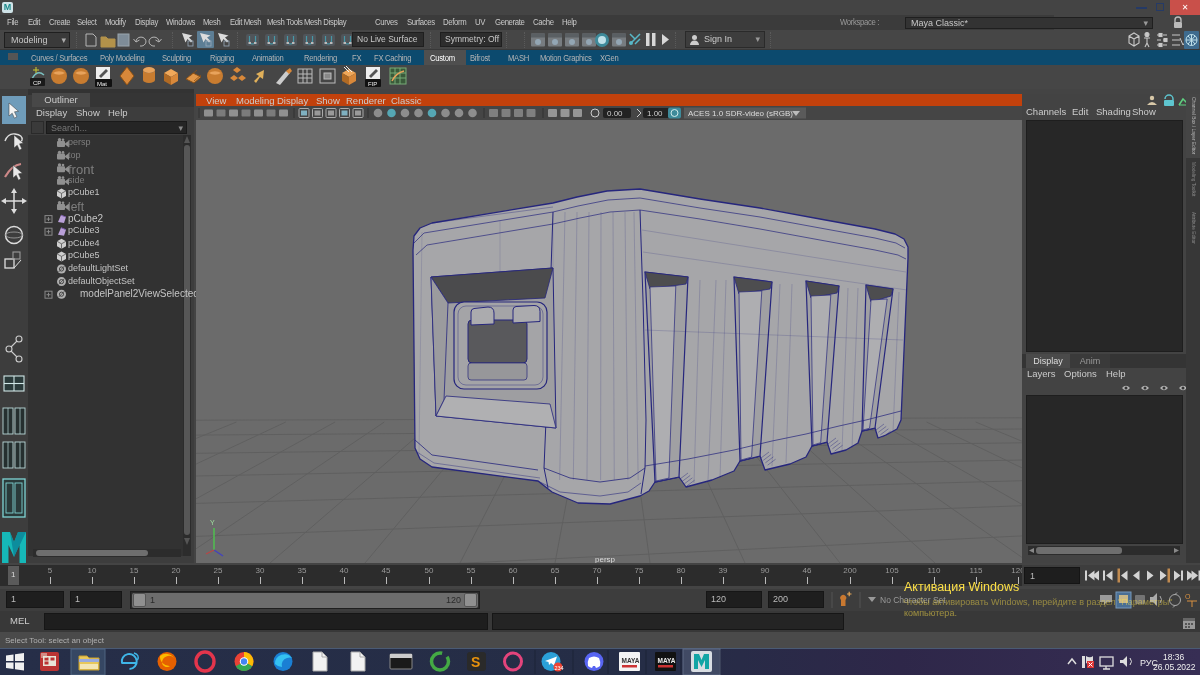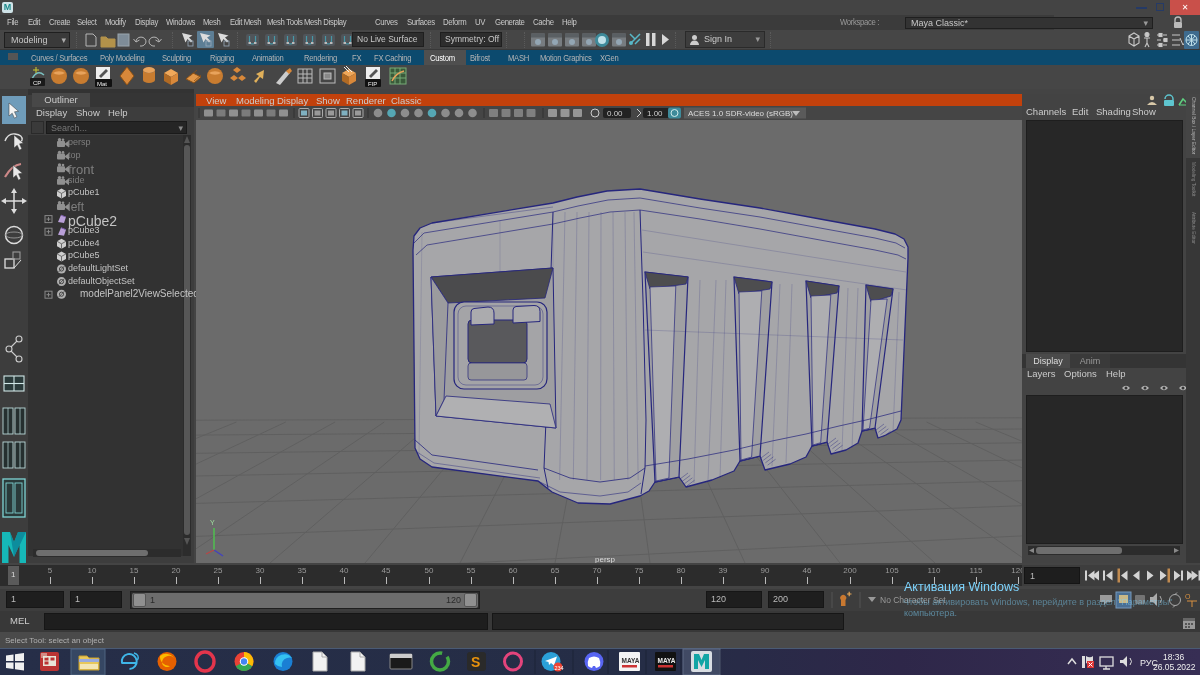--- a/index.html
+++ b/index.html
@@ -21,21 +21,21 @@
 #rightpanel{left:1022px;top:94px;width:164px;height:469px;background:#434343}
 #vtabs{left:1186px;top:94px;width:14px;height:469px;background:#373737}
 #timeline{left:0;top:565px;width:1022px;height:21px;background:#2c2c2c}
 .tick{position:absolute;top:12px;width:1px;height:7px;background:#b9b9b9}
 .ticklab{position:absolute;top:1px;width:20px;text-align:center;color:#999;font-size:8px}
 #playctl{left:1022px;top:565px;width:178px;height:21px;background:#3d3d3d}
 #rangerow{left:0;top:589px;width:1200px;height:22px;background:#3d3d3d}
 #melrow{left:0;top:611px;width:1200px;height:21px;background:#383838}
 #helprow{left:0;top:632px;width:1200px;height:16px;background:#4a4a4a}
 .f{position:absolute;background:#1e1e1e;border:1px solid #161616;color:#bbb;font-size:9px;padding-left:4px;line-height:15px}
-.watermark{position:absolute;color:#7dd3fc}
+.watermark{position:absolute;color:#fde047}
 </style></head>
 <body>
 <div id="root">
 <div class="abs" id="mico">M</div>
 <div class="abs" style="left:1136px;top:7px;width:11px;height:2px;background:#253a66"></div>
 <div class="abs" style="left:1156px;top:3px;width:8px;height:8px;border:1px solid #253a66"></div>
 <div class="abs" id="closebtn">✕</div>
 <div class="abs" id="menubar">
       <span style="left:7px">File</span>
       <span style="left:28px">Edit</span>
@@ -375,21 +375,21 @@
       <circle cx="33.5" cy="159.2" r="4.5" fill="#b0b0b0"></circle>
       <circle cx="33.5" cy="159.2" r="2.1" fill="none" stroke="#444"></circle>
       <line x1="30.5" y1="162.2" x2="36.5" y2="156.2" stroke="#444" stroke-width="0.8"></line>
     </svg>
     <div class="abs" style="top:137.0px;color:#7e7e7e;font-size:9px;left:68px">persp</div>
     <div class="abs" style="top:149.6px;color:#7e7e7e;font-size:9px;left:68px">top</div>
     <div class="abs" style="top:162.2px;color:#7e7e7e;font-size:13px;left:68px">front</div>
     <div class="abs" style="top:174.79999999999998px;color:#7e7e7e;font-size:9px;left:68px">side</div>
     <div class="abs" style="top:187.39999999999998px;color:#c4c4c4;font-size:9px;left:68px">pCube1</div>
     <div class="abs" style="top:199.99999999999997px;color:#7e7e7e;font-size:12px;left:68px">left</div>
-    <div class="abs" style="top:212.59999999999997px;color:#c4c4c4;font-size:14px;left:68px">pCube2</div>
+    <div class="abs" style="top:212.59999999999997px;color:#c4c4c4;font-size:10px;left:68px">pCube2</div>
     <div class="abs" style="top:225.19999999999996px;color:#c4c4c4;font-size:9px;left:68px">pCube3</div>
     <div class="abs" style="top:237.79999999999995px;color:#c4c4c4;font-size:9px;left:68px">pCube4</div>
     <div class="abs" style="top:250.39999999999995px;color:#c4c4c4;font-size:9px;left:68px">pCube5</div>
     <div class="abs" style="top:262.99999999999994px;color:#c4c4c4;font-size:9px;left:68px">defaultLightSet</div>
     <div class="abs" style="top:275.59999999999997px;color:#c4c4c4;font-size:9px;left:68px">defaultObjectSet</div>
     <div class="abs" style="top:288.2px;color:#c4c4c4;font-size:10px;left:80px">modelPanel2ViewSelectedSet</div>
 <div class="abs" id="viewport">
   <div class="abs" style="left:0;top:0;width:826px;height:12px;background:#c2410c;color:#ccc;font-size:9.5px">
     <span style="position:absolute;left:10px;top:0.5px">View</span>
         <span style="position:absolute;left:40px;top:0.5px">Modeling</span>

